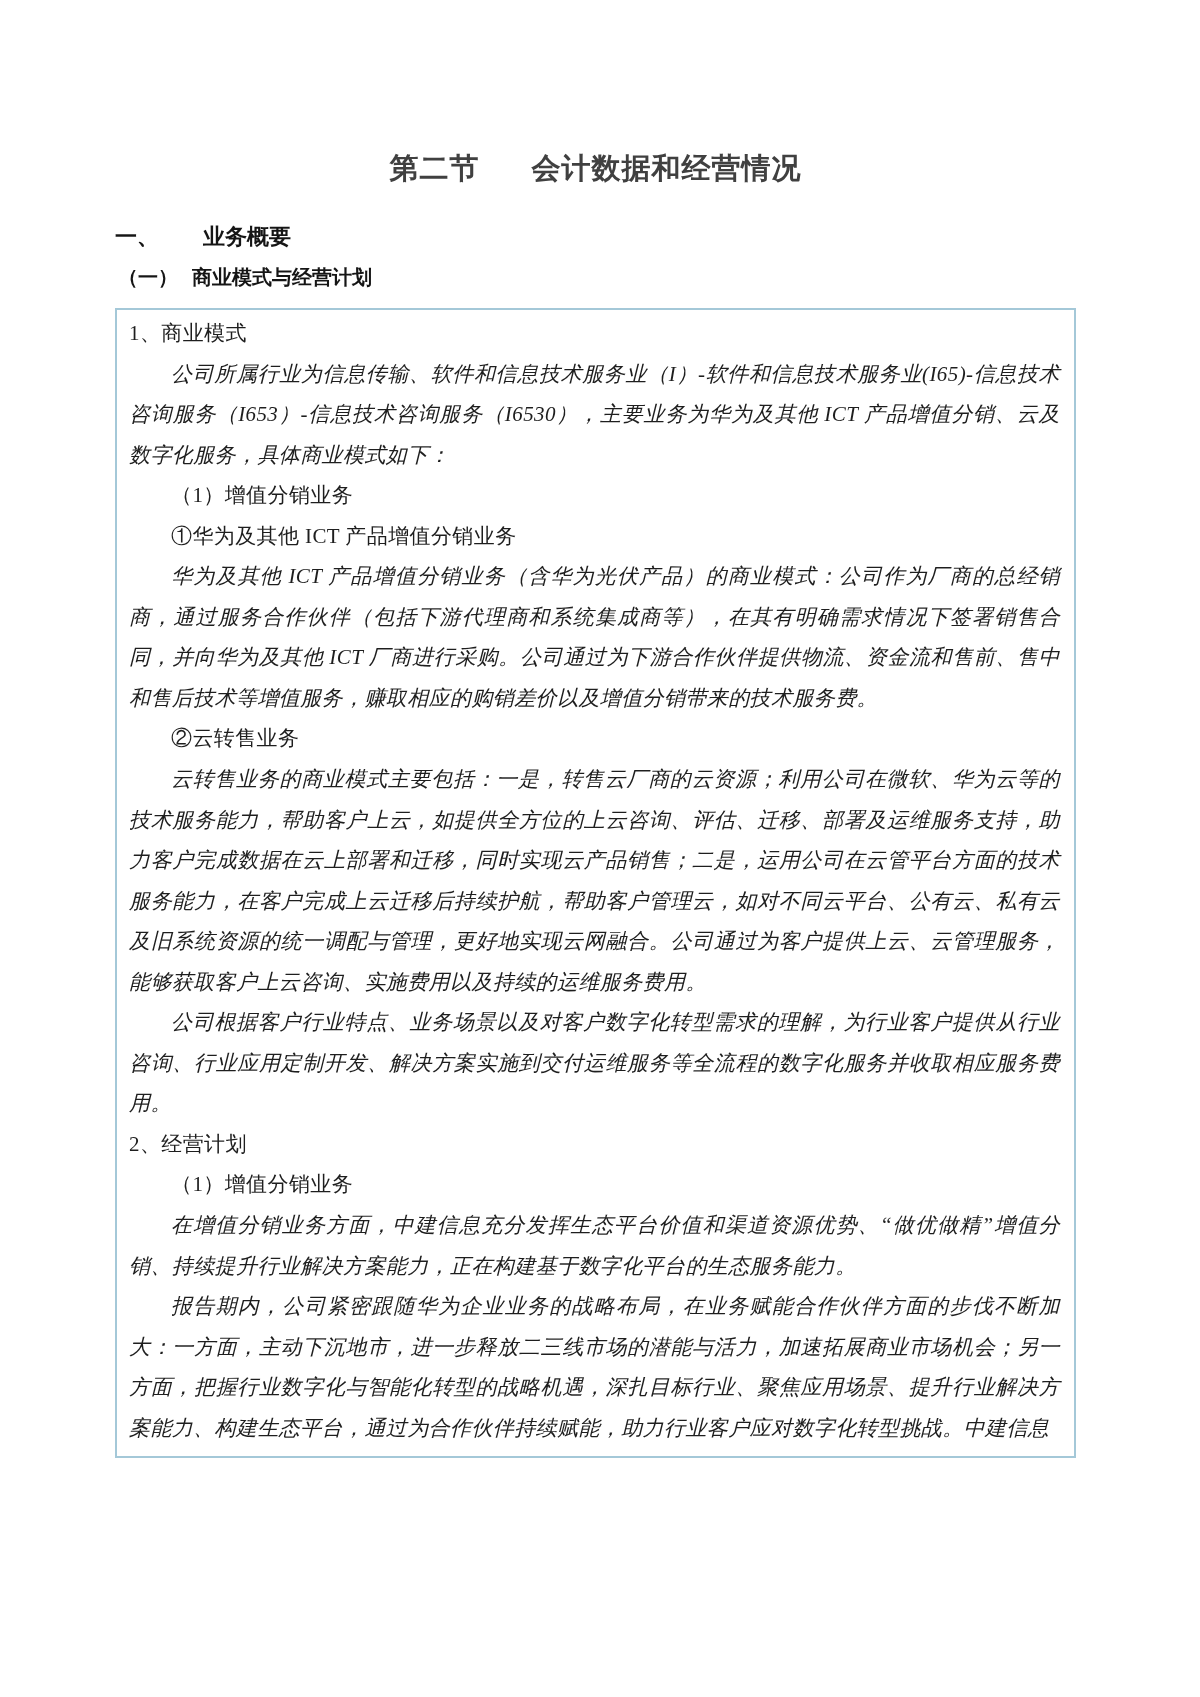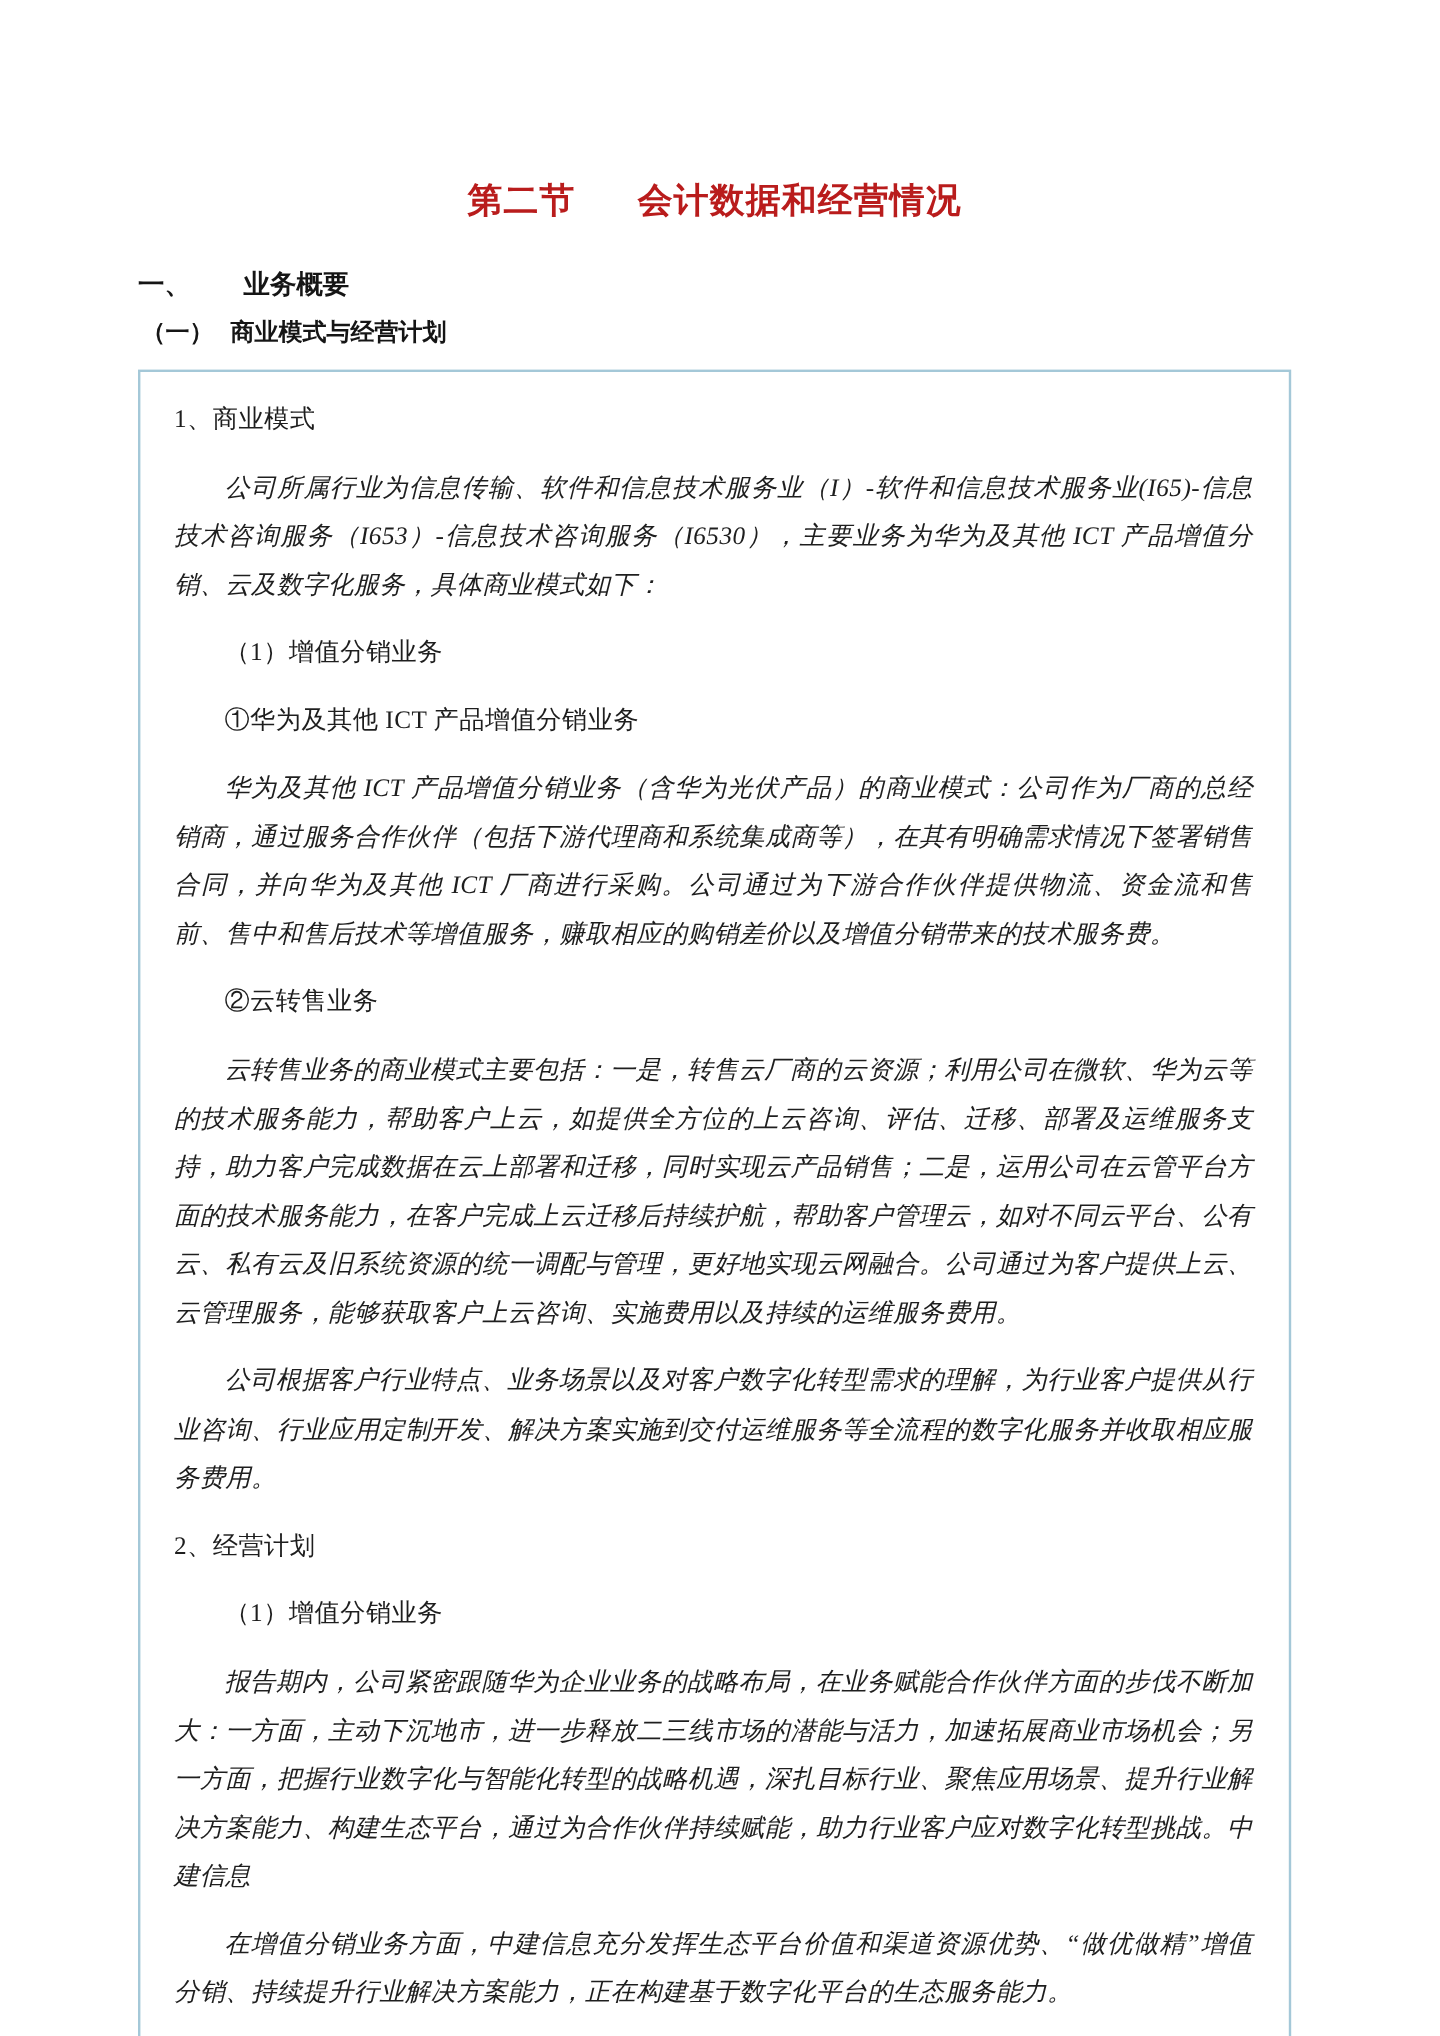--- a/index.html
+++ b/index.html
@@ -25,21 +25,21 @@
     text-align: center;
     font-family: "Liberation Sans", "DejaVu Sans", sans-serif;
     font-weight: bold;
     font-size: 29px;
     line-height: 32px;
     margin-bottom: 40px;
     display: flex;
     justify-content: center;
     gap: 52px;
     letter-spacing: 1px;
-    color: #b91c1c;
+    color: #404040;
   }
   .h1-row {
     display: flex;
     gap: 44px;
     font-family: "Liberation Sans", "DejaVu Sans", sans-serif;
     font-weight: bold;
     font-size: 22px;
     line-height: 26px;
     margin-bottom: 15px;
     color: #151515;
@@ -55,21 +55,21 @@
     margin-left: 3px;
     color: #151515;
   }
   .text-box {
     box-sizing: border-box;
     border: 2px solid #a4c8d8;
     padding: 3px 14px 8px 12px;
     background: #ffffff;
   }
   .text-box p {
-    margin: 16px;
+    margin: 0;
     font-size: 21px;
     line-height: 40.55px;
     letter-spacing: 0.4px;
     color: #1e1e1e;
   }
   .p-label {
     text-indent: 0;
   }
   .p-sub {
     text-indent: 2em;
@@ -104,17 +104,17 @@
     <p class="p-label">1、商业模式</p>
     <p class="p-body">公司所属行业为信息传输、软件和信息技术服务业（I）-软件和信息技术服务业(I65)-信息技术咨询服务（I653）-信息技术咨询服务（I6530），主要业务为华为及其他 ICT 产品增值分销、云及数字化服务，具体商业模式如下：</p>
     <p class="p-sub">（1）增值分销业务</p>
     <p class="p-sub">①华为及其他 ICT 产品增值分销业务</p>
     <p class="p-body">华为及其他 ICT 产品增值分销业务（含华为光伏产品）的商业模式：公司作为厂商的总经销商，通过服务合作伙伴（包括下游代理商和系统集成商等），在其有明确需求情况下签署销售合同，并向华为及其他 ICT 厂商进行采购。公司通过为下游合作伙伴提供物流、资金流和售前、售中和售后技术等增值服务，赚取相应的购销差价以及增值分销带来的技术服务费。</p>
     <p class="p-sub">②云转售业务</p>
     <p class="p-body">云转售业务的商业模式主要包括：一是，转售云厂商的云资源；利用公司在微软、华为云等的技术服务能力，帮助客户上云，如提供全方位的上云咨询、评估、迁移、部署及运维服务支持，助力客户完成数据在云上部署和迁移，同时实现云产品销售；二是，运用公司在云管平台方面的技术服务能力，在客户完成上云迁移后持续护航，帮助客户管理云，如对不同云平台、公有云、私有云及旧系统资源的统一调配与管理，更好地实现云网融合。公司通过为客户提供上云、云管理服务，能够获取客户上云咨询、实施费用以及持续的运维服务费用。</p>
     <p class="p-body">公司根据客户行业特点、业务场景以及对客户数字化转型需求的理解，为行业客户提供从行业咨询、行业应用定制开发、解决方案实施到交付运维服务等全流程的数字化服务并收取相应服务费用。</p>
     <p class="p-label">2、经营计划</p>
     <p class="p-sub">（1）增值分销业务</p>
+    <p class="p-body">在增值分销业务方面，中建信息充分发挥生态平台价值和渠道资源优势、“做优做精”增值分销、持续提升行业解决方案能力，正在构建基于数字化平台的生态服务能力。</p>
     <p class="p-body">报告期内，公司紧密跟随华为企业业务的战略布局，在业务赋能合作伙伴方面的步伐不断加大：一方面，主动下沉地市，进一步释放二三线市场的潜能与活力，加速拓展商业市场机会；另一方面，把握行业数字化与智能化转型的战略机遇，深扎目标行业、聚焦应用场景、提升行业解决方案能力、构建生态平台，通过为合作伙伴持续赋能，助力行业客户应对数字化转型挑战。中建信息</p>
-    <p class="p-body">在增值分销业务方面，中建信息充分发挥生态平台价值和渠道资源优势、“做优做精”增值分销、持续提升行业解决方案能力，正在构建基于数字化平台的生态服务能力。</p>
   </div>
 
 </div>
 
 </body></html>

